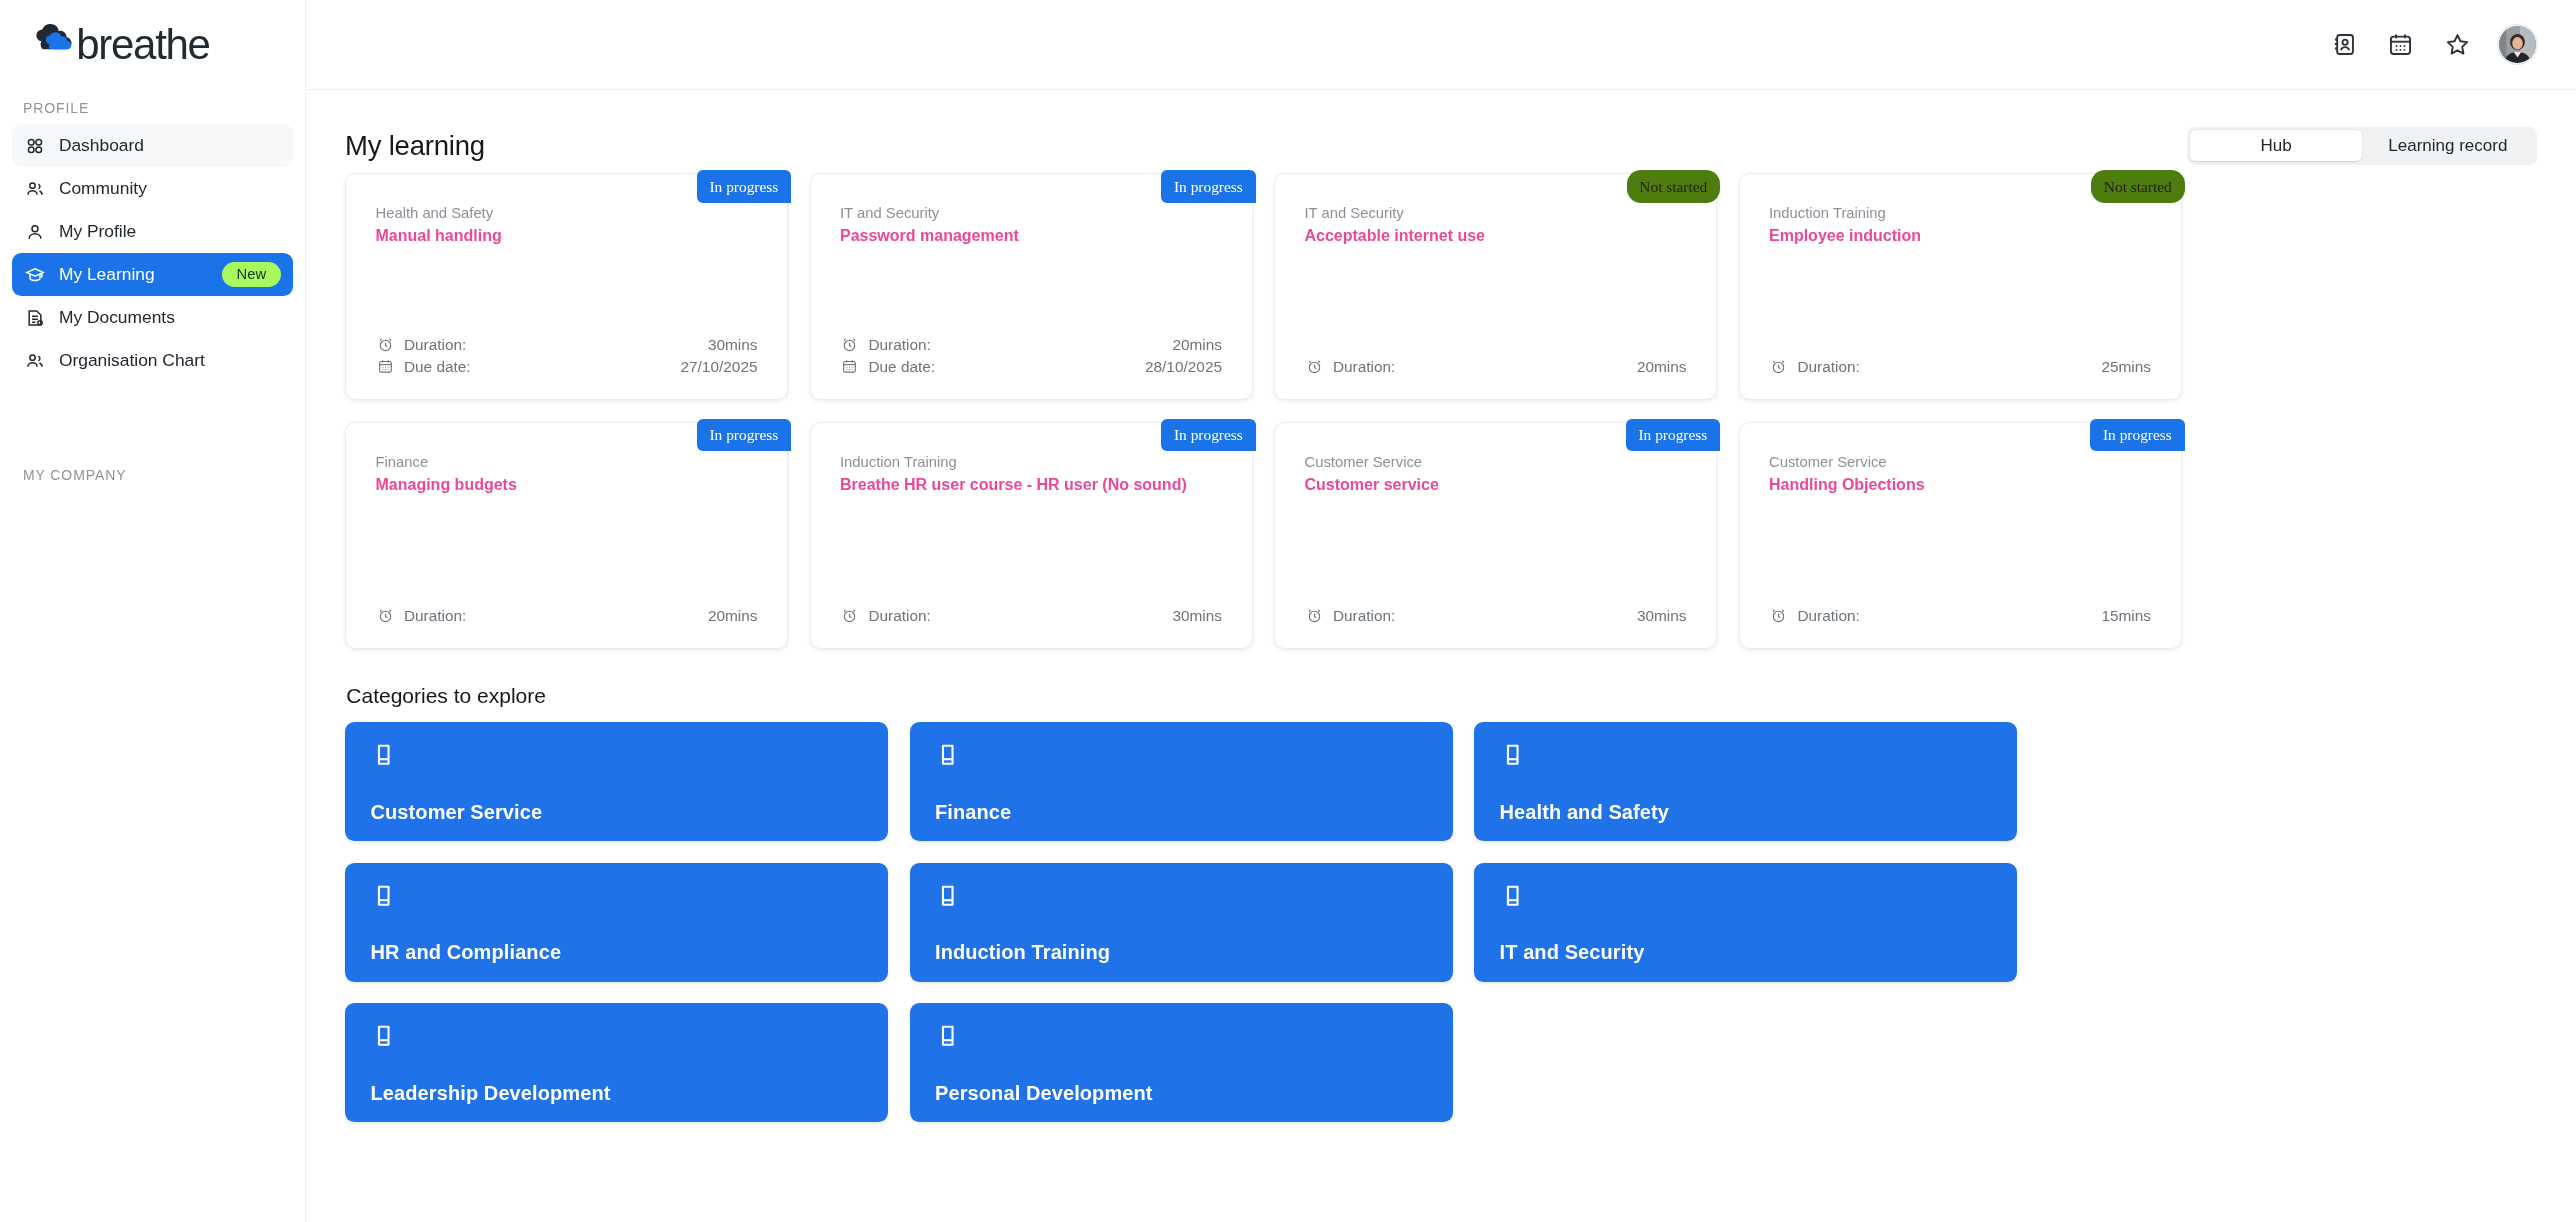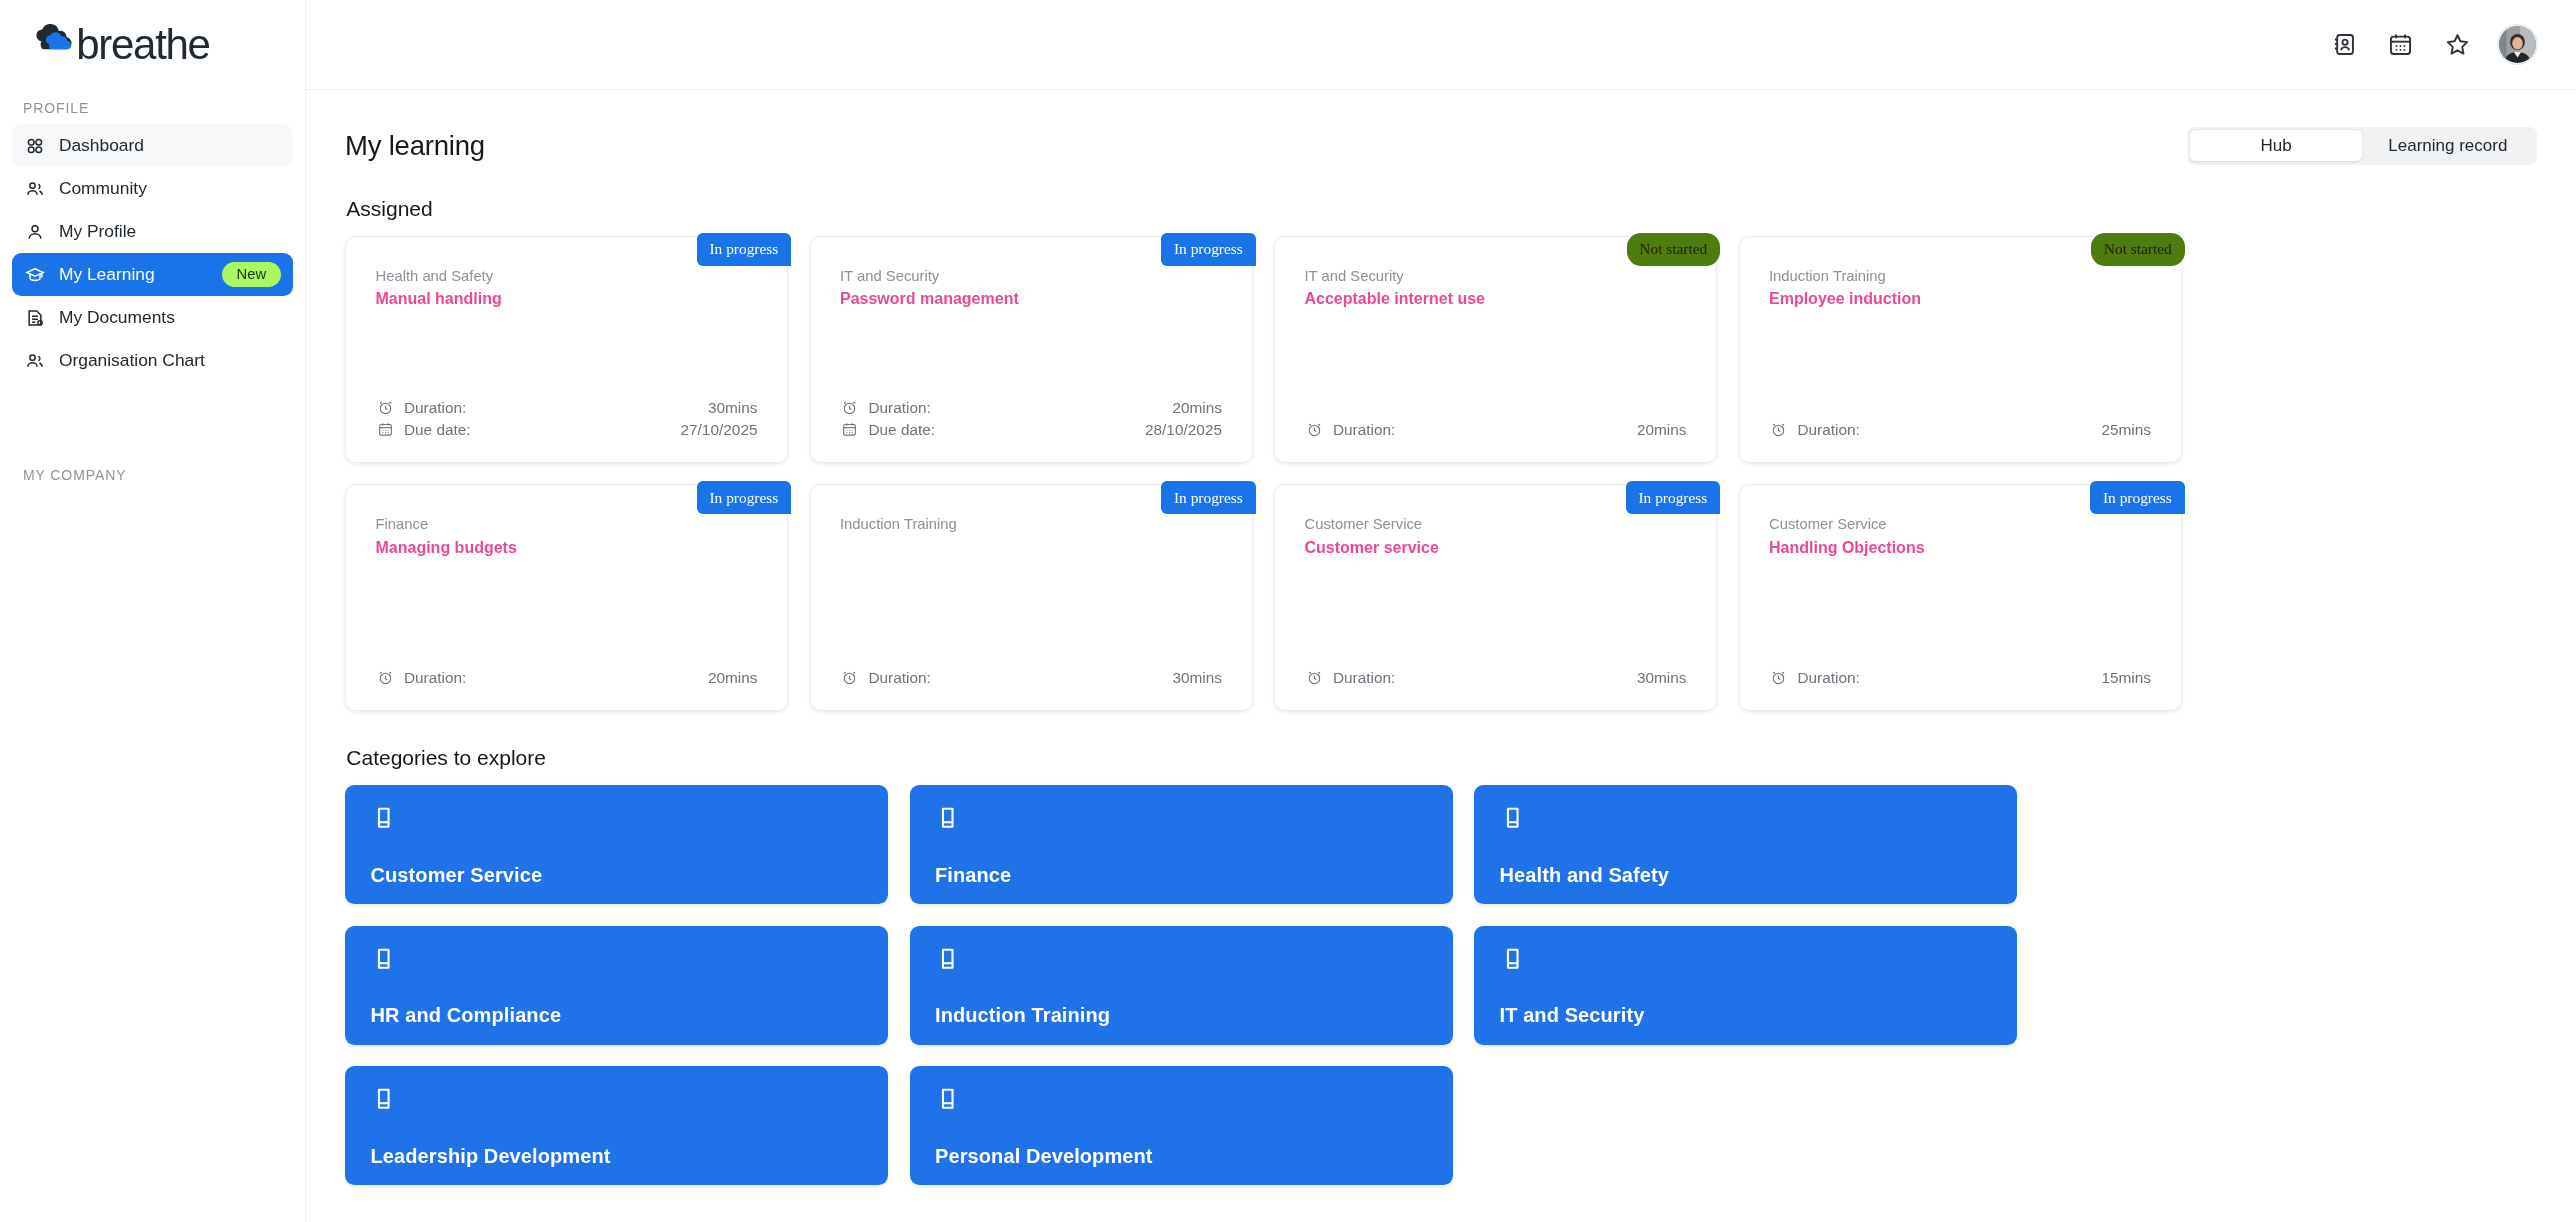--- a/index.html
+++ b/index.html
@@ -312,21 +312,20 @@
   <div class="content">
 
     <div class="page-head">
       <h1 class="page-title">My learning</h1>
       <div class="seg-control">
         <div class="seg-btn active">Hub</div>
         <div class="seg-btn">Learning record</div>
       </div>
     </div>
 
-    <h2 class="section-title">Assigned</h2>
 
     <div class="card-grid">
 
       <div class="course-card">
         <span class="status-badge inprogress">In progress</span>
         <div class="card-category">Health and Safety</div>
         <div class="card-title">Manual handling</div>
         <div class="card-meta">
           <div class="meta-row">
             <span class="mi">
@@ -448,20 +447,21 @@
               </span>
             <span>Duration:</span>
             <span class="mval">20mins</span>
           </div>
         </div>
       </div>
 
       <div class="course-card">
         <span class="status-badge inprogress">In progress</span>
         <div class="card-category">Induction Training</div>
+        <div class="card-title">Breathe HR user course - HR user (No sound)</div>
         <div class="card-meta">
           <div class="meta-row">
             <span class="mi">
                 <svg viewBox="0 0 24 24">
                   <circle cx="12" cy="13.3" r="7.3"></circle>
                   <path d="M12 9.6v3.9l2.5 1.6"></path>
                   <path d="M6.6 4.3 4.2 6.4M17.4 4.3l2.4 2.1"></path>
                 </svg>
               </span>
             <span>Duration:</span>

